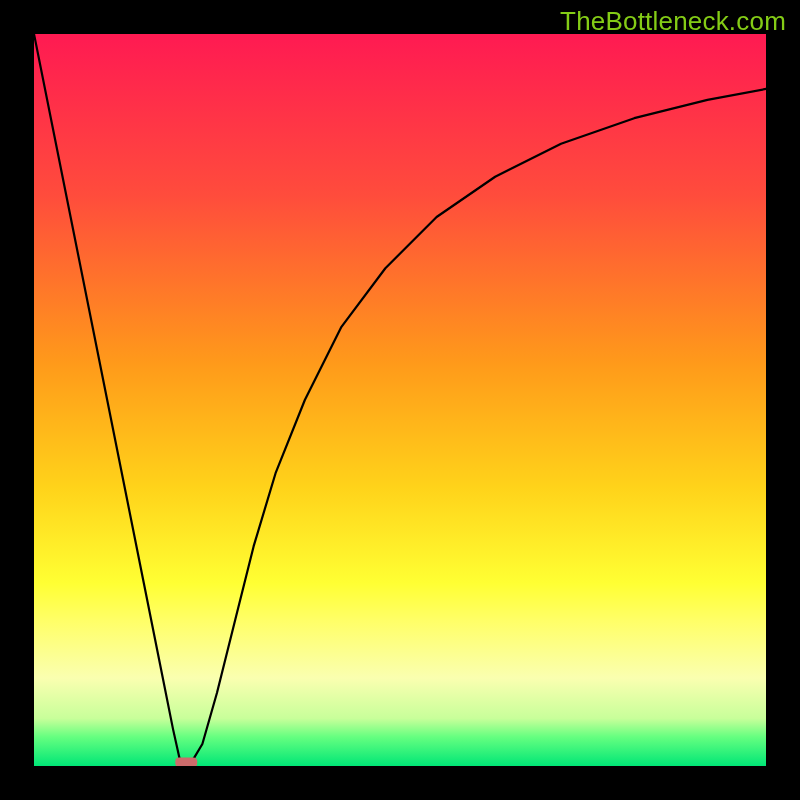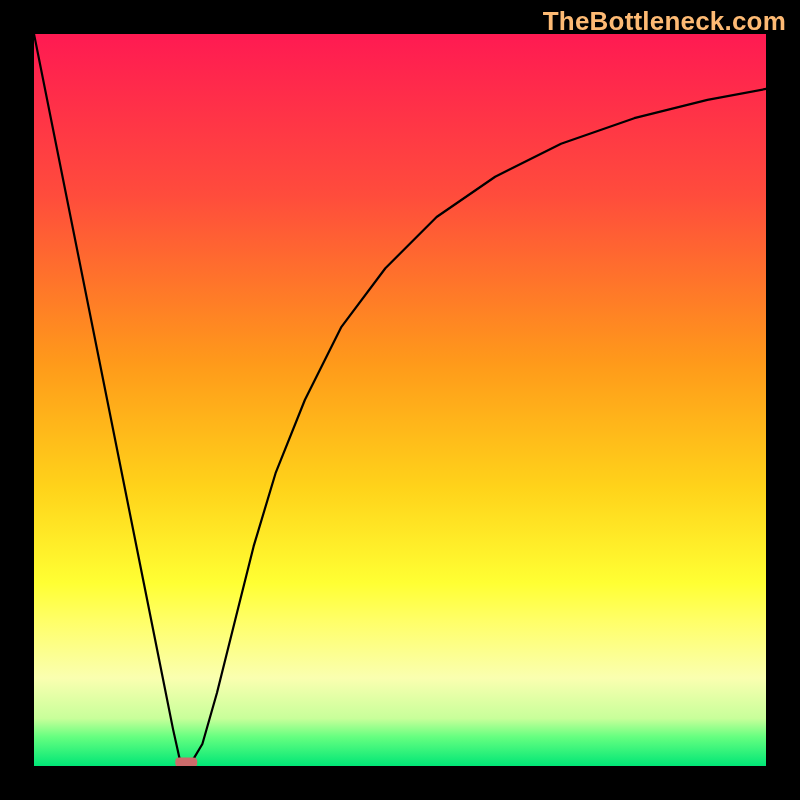--- a/index.html
+++ b/index.html
@@ -20,23 +20,23 @@
     position: absolute;
     left: 34px;
     top: 34px;
     width: 732px;
     height: 732px;
   }
   .watermark {
     position: absolute;
     top: 6px;
     right: 14px;
-    color: #fdba74;
+    color: #84cc16;
     font-size: 26px;
-    font-weight: 700;
+    font-weight: 400;
     letter-spacing: 0.2px;
     font-family: Arial, sans-serif;
   }
   svg { display: block; }
 </style>
 </head>
 <body>
 
 <div class="frame">
   <div class="watermark">TheBottleneck.com</div>

